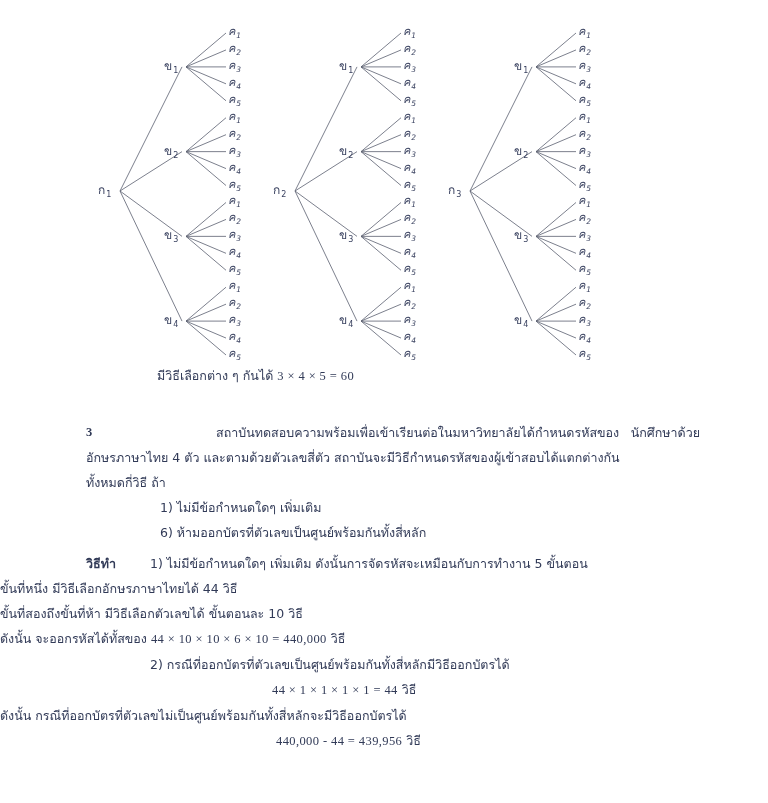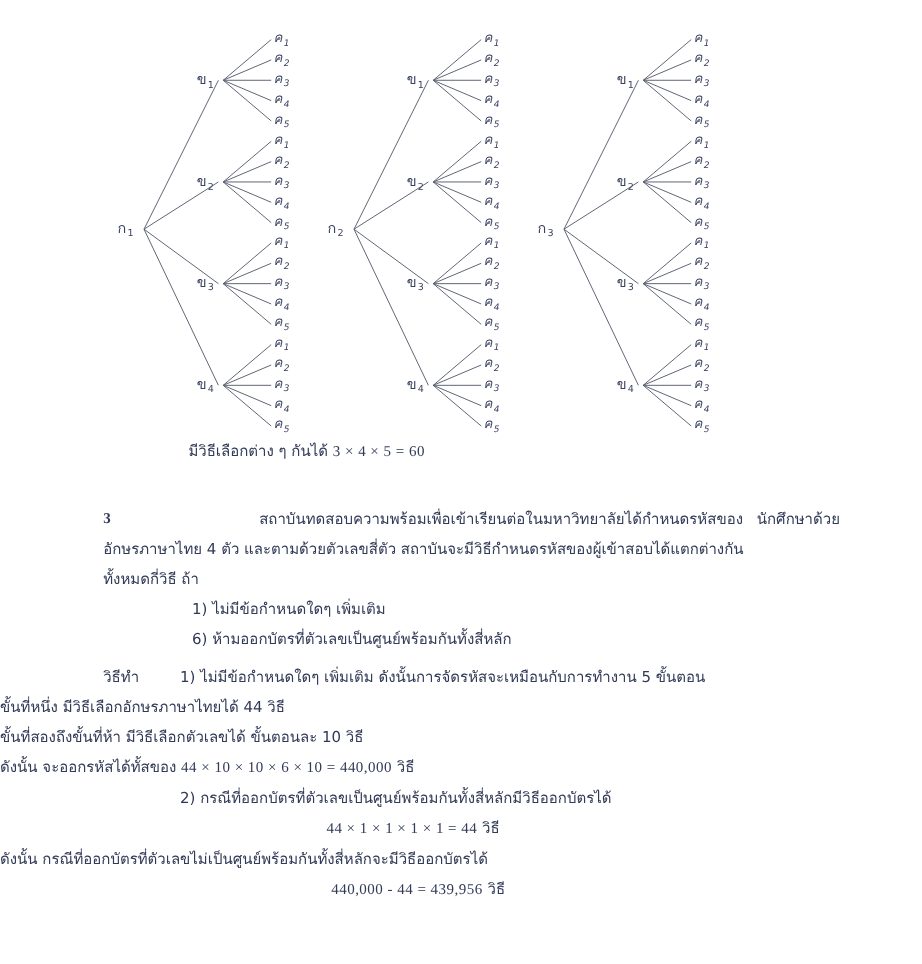--- a/index.html
+++ b/index.html
@@ -102,21 +102,21 @@
     padding-left: 160px;
   }
   .solve-block {
     position: relative;
     margin-top: 6px;
   }
   .solve-label {
     position: absolute;
     left: 86px;
     top: 0;
-    font-weight: normal;
+    font-weight: bold;
     white-space: nowrap;
   }
   .solve-line {
     padding-left: 150px;
   }
   .solve-sub {
   }
   .solve-center {
     padding-left: 272px;
   }

